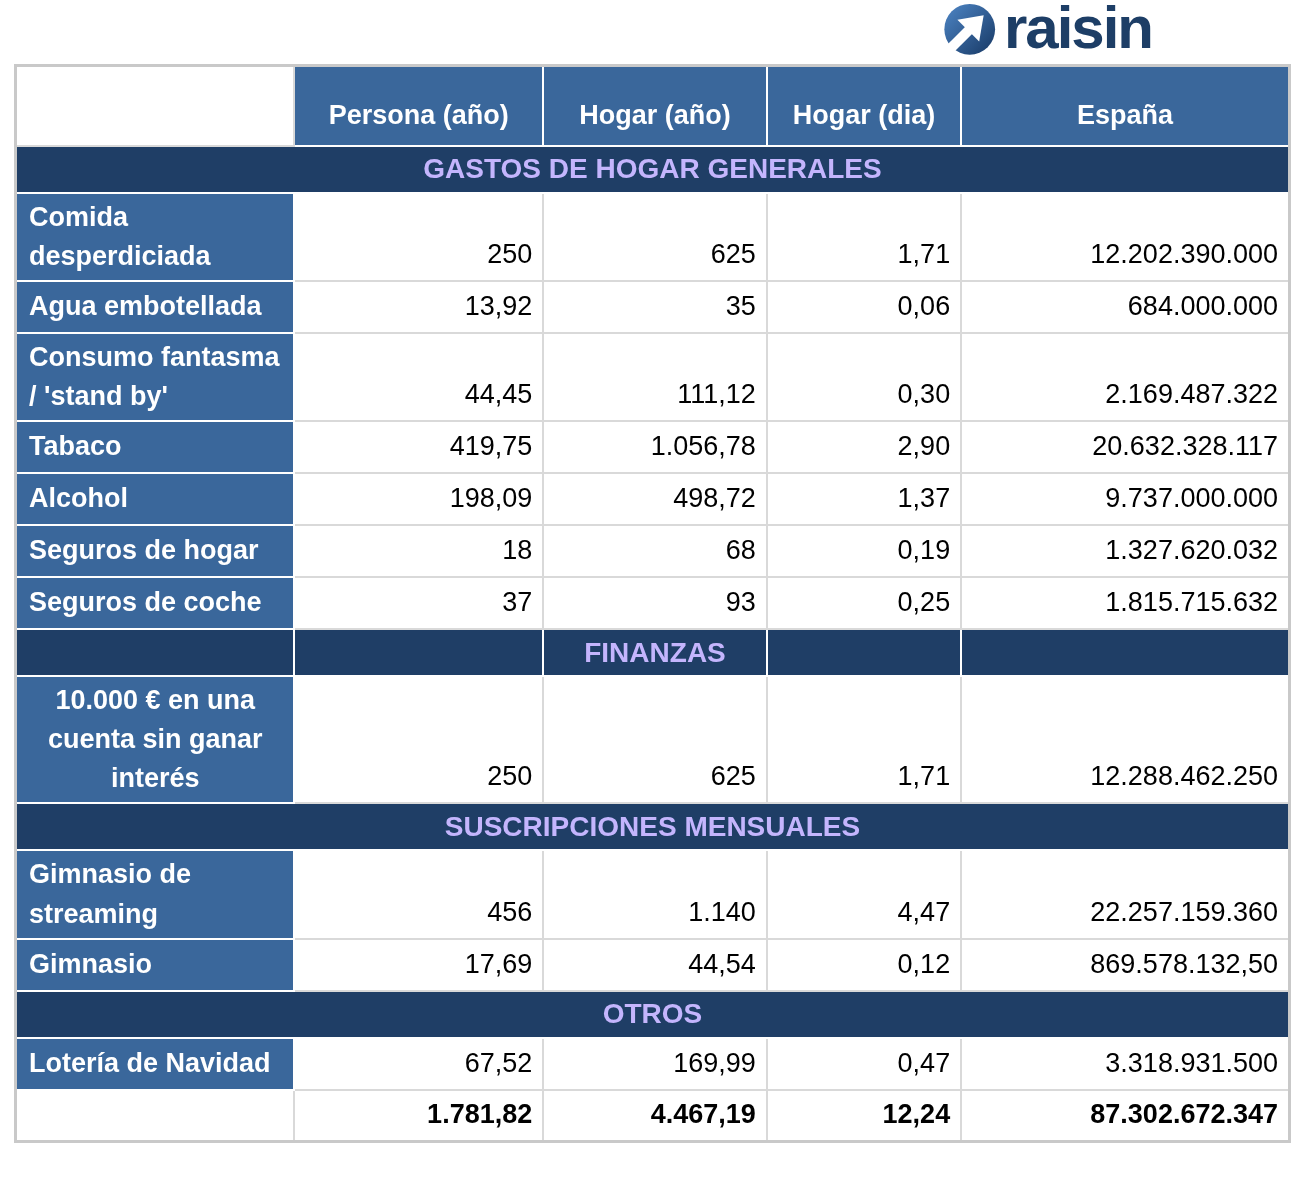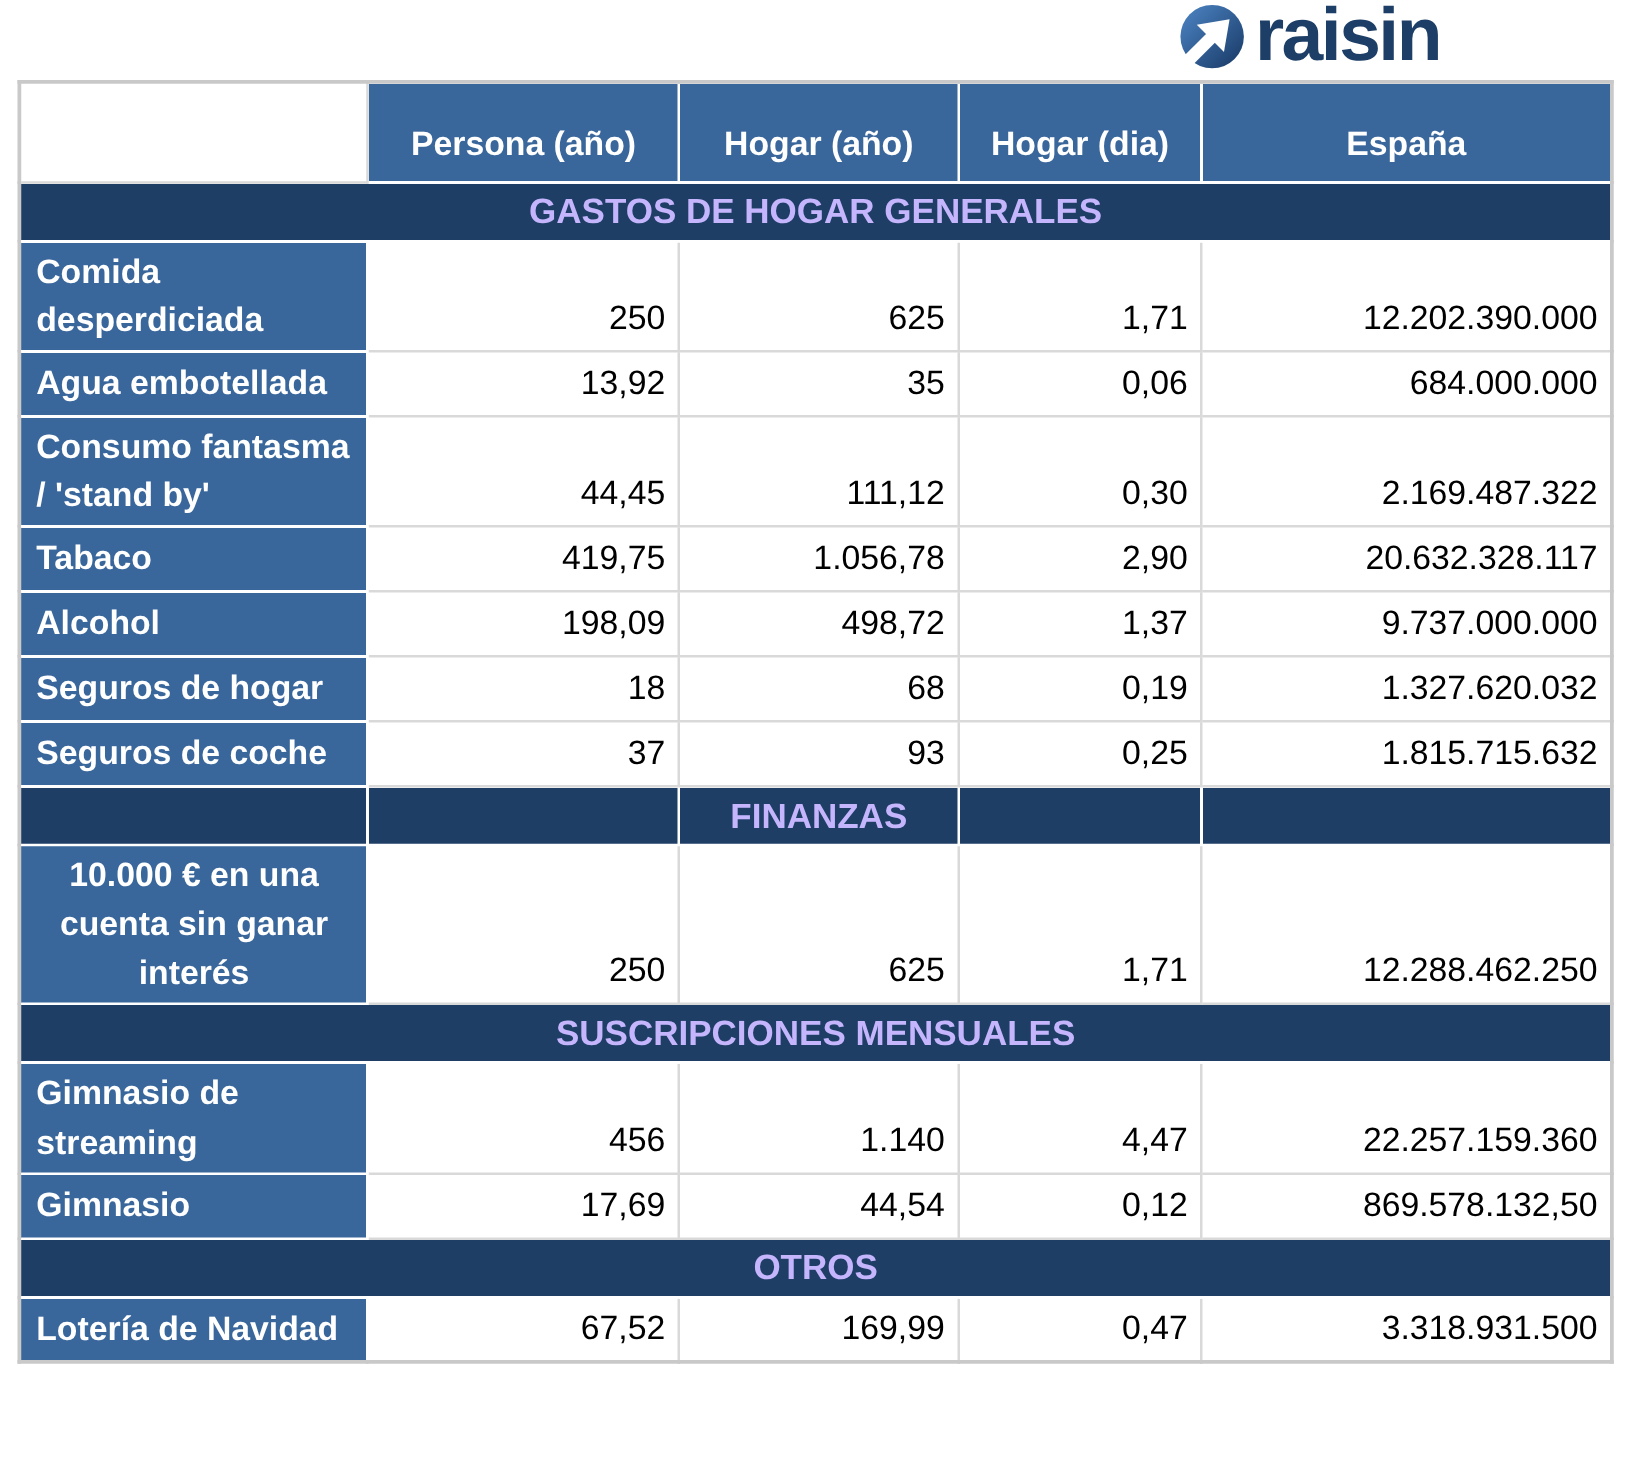--- a/index.html
+++ b/index.html
@@ -219,14 +219,21 @@
     <td class="section" colspan="5">OTROS</td>
   </tr>
   <tr class="r1">
     <td class="label">Lotería de Navidad</td>
     <td class="val">67,52</td>
     <td class="val">169,99</td>
     <td class="val">0,47</td>
     <td class="val">3.318.931.500</td>
   </tr>
 
+  <tr class="r1 total">
+    <td class="blank"></td>
+    <td class="val">1.781,82</td>
+    <td class="val">4.467,19</td>
+    <td class="val">12,24</td>
+    <td class="val">87.302.672.347</td>
+  </tr>
 </tbody>
   </table>
 
 </body></html>

